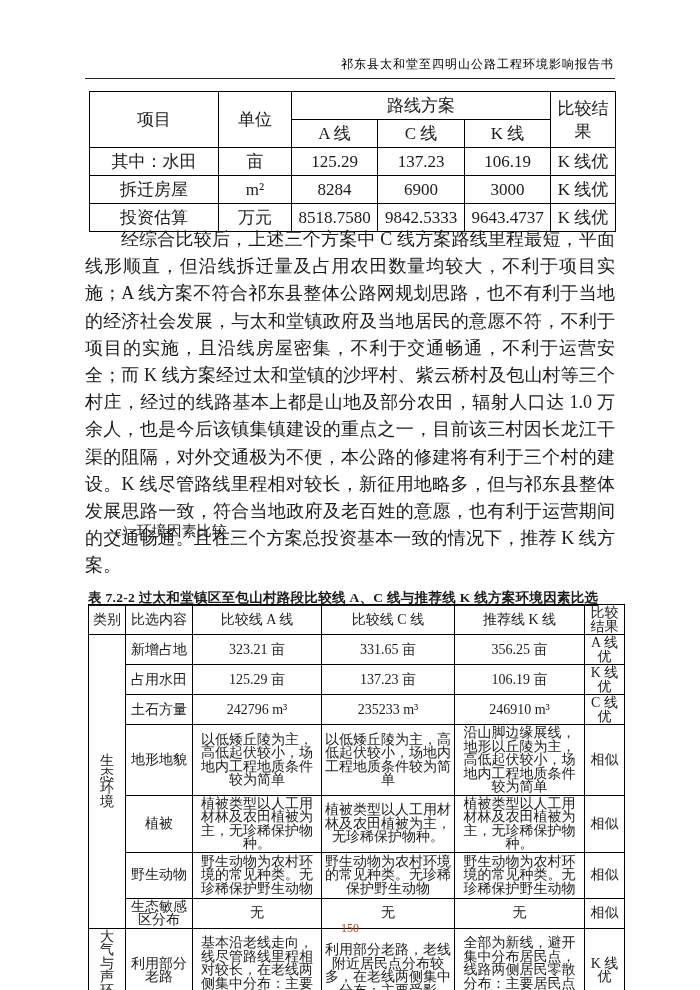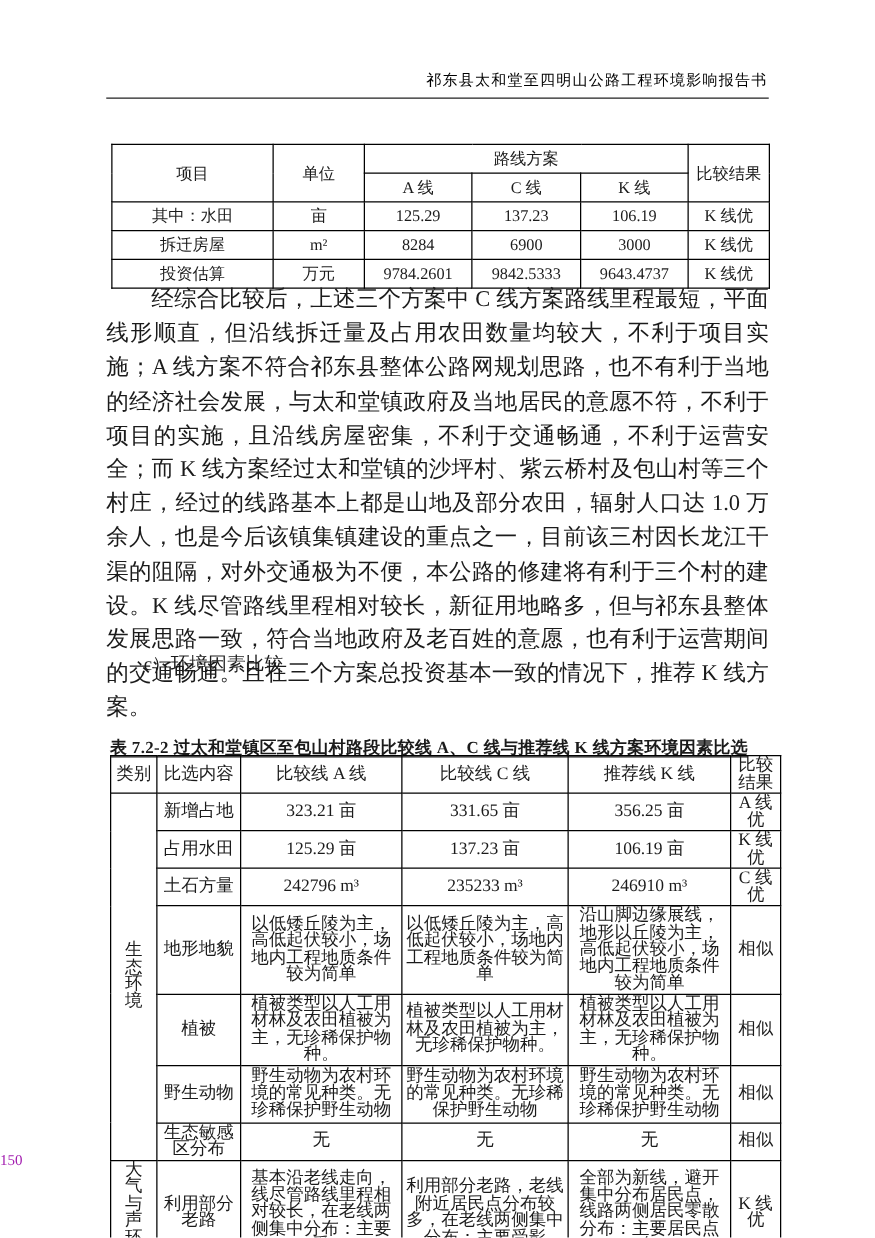--- a/index.html
+++ b/index.html
@@ -13,21 +13,21 @@
     position:absolute; top:56px; right:86px;
     font-size:12px; letter-spacing:1px; color:#000000;
   }
   .header-rule {
     position:absolute; top:78px; left:85px; width:530px;
     border-top:1.6px solid #222; height:0;
   }
   table { border-collapse:collapse; table-layout:fixed; }
   td { border:1px solid #000; text-align:center; vertical-align:middle; }
 
-  .t1 { position:absolute; top:91px; left:89px; width:526px; font-size:13px; border:1.6px solid #000;margin-top:24px; }
+  .t1 { position:absolute; top:91px; left:89px; width:526px; font-size:17px; border:1.6px solid #000; }
   .t1 td { padding:2px 2px; height:22px; }
   .t1 tr.hdr td { height:20px; }
 
   .body-paragraph {
     position:absolute; top:226px; left:85px; width:530px;
     font-size:18px; line-height:27.2px; text-align:justify; text-indent:2em;
   }
   .section-c {
     position:absolute; top:506px; left:85px; width:530px;
     font-size:15px; text-indent:2em;margin-top:16px;
@@ -42,21 +42,21 @@
     font-size:13.5px; font-weight:bold; letter-spacing:0.3px;
     text-decoration:underline; text-underline-offset:3px;
     white-space:nowrap;
   }
   .t2 { position:absolute; top:604px; left:88px; width:536px; font-size:14px; line-height:13.5px; }
   .t2 td { padding:1px 3px; }
   .t2 .cat { padding:1px 6px;text-align:center; }
 
   .page-number {
     position:absolute; top:921px; left:0; width:700px;
-    text-align:left; font-size:12px; color:#a21caf;
+    text-align:center; font-size:12px; color:#c2410c;
   }
 </style>
 </head>
 <body>
 
 <div class="page">
 
   <div class="header-title">祁东县太和堂至四明山公路工程环境影响报告书</div>
   <div class="header-rule"></div>
 
@@ -93,21 +93,21 @@
       <td>拆迁房屋</td>
       <td>m²</td>
       <td>8284</td>
       <td>6900</td>
       <td>3000</td>
       <td>K 线优</td>
     </tr>
     <tr>
       <td>投资估算</td>
       <td>万元</td>
-      <td>9784.2601</td>
+      <td>8518.7580</td>
       <td>9842.5333</td>
       <td>9643.4737</td>
       <td>K 线优</td>
     </tr>
   </tbody>
     </table>
 
   <p class="body-paragraph">经综合比较后，上述三个方案中 C 线方案路线里程最短，平面线形顺直，但沿线拆迁量及占用农田数量均较大，不利于项目实施；A 线方案不符合祁东县整体公路网规划思路，也不有利于当地的经济社会发展，与太和堂镇政府及当地居民的意愿不符，不利于项目的实施，且沿线房屋密集，不利于交通畅通，不利于运营安全；而 K 线方案经过太和堂镇的沙坪村、紫云桥村及包山村等三个村庄，经过的线路基本上都是山地及部分农田，辐射人口达 1.0 万余人，也是今后该镇集镇建设的重点之一，目前该三村因长龙江干渠的阻隔，对外交通极为不便，本公路的修建将有利于三个村的建设。K 线尽管路线里程相对较长，新征用地略多，但与祁东县整体发展思路一致，符合当地政府及老百姓的意愿，也有利于运营期间的交通畅通。且在三个方案总投资基本一致的情况下，推荐 K 线方案。</p>
   <p class="section-c">c）环境因素比较</p>
 

